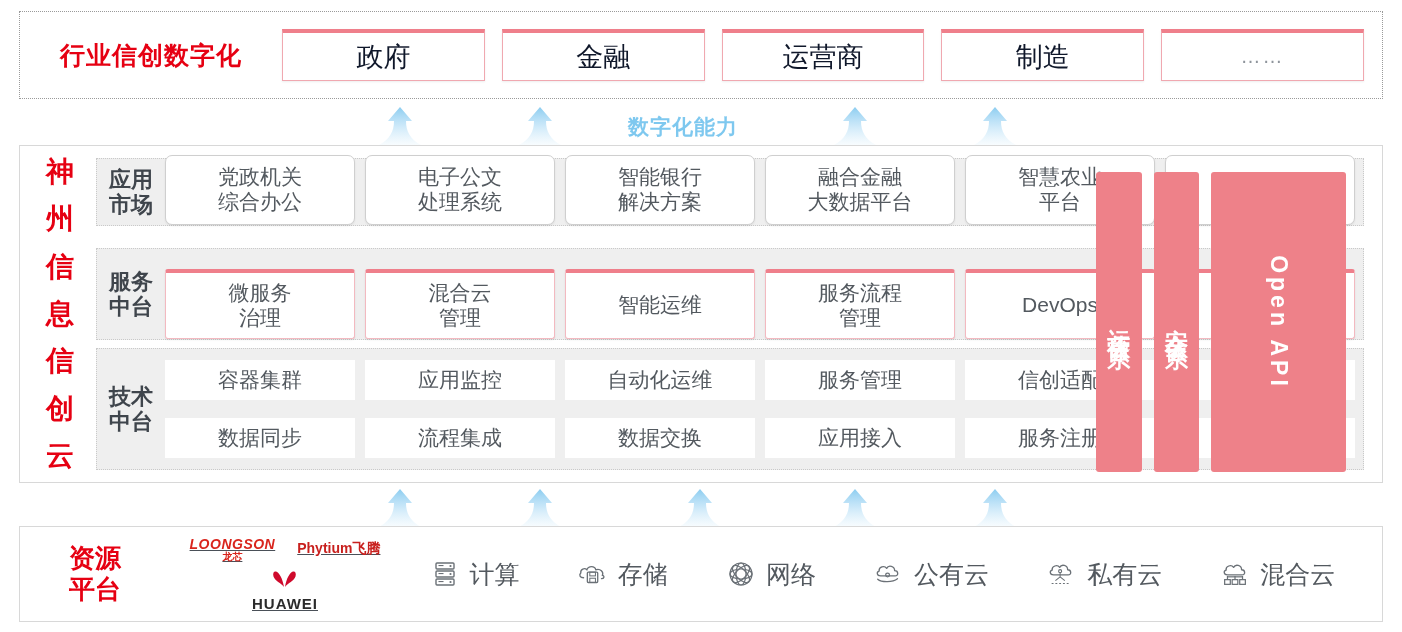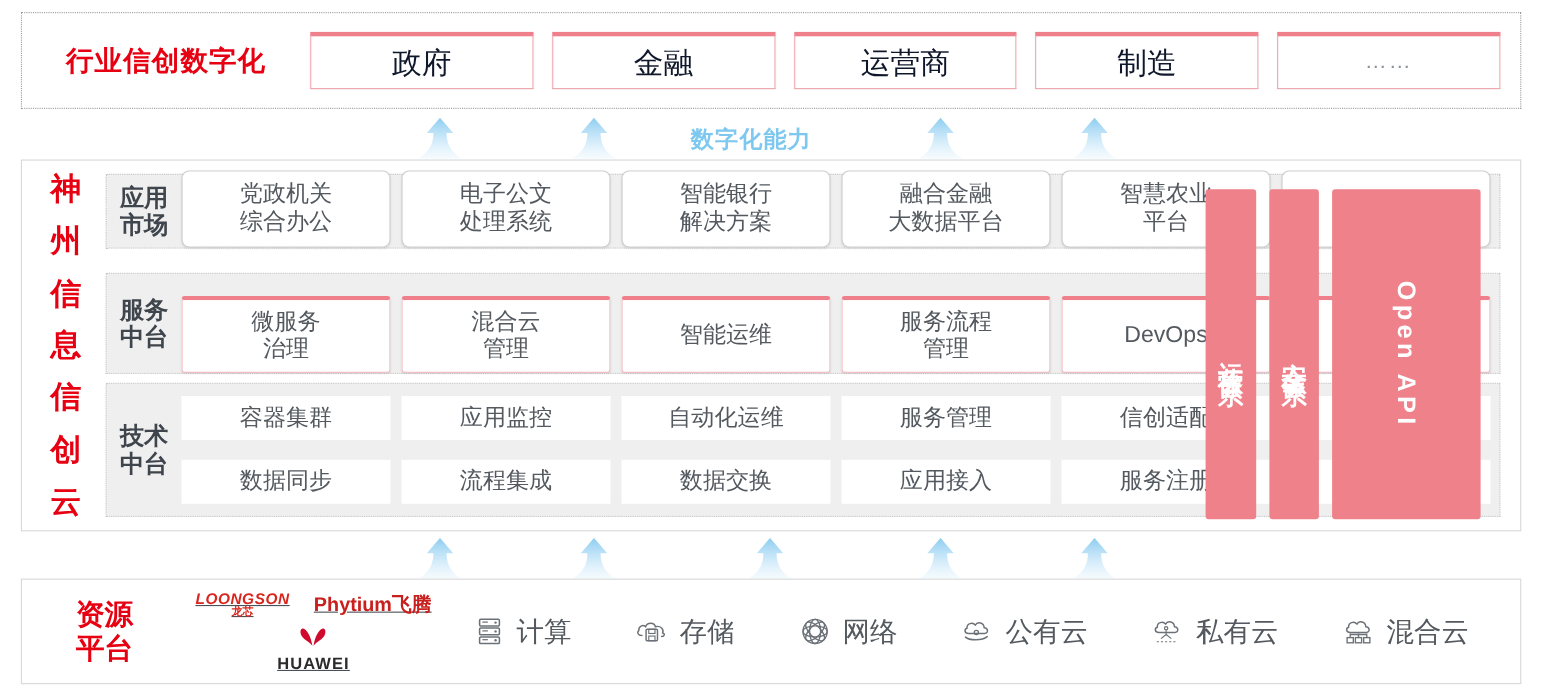--- a/index.html
+++ b/index.html
@@ -138,21 +138,21 @@
   .logos{
     width:230px;flex:none;display:flex;flex-direction:column;
     align-items:center;justify-content:center;gap:8px;text-decoration:underline;
   }
   .logo-row{display:flex;align-items:center;justify-content:center;gap:22px;}
   .logo-loongson{display:flex;flex-direction:column;align-items:center;line-height:1;}
   .logo-loongson .ls-en{
     color:#d9251d;font-weight:bold;font-size:14px;font-style:italic;letter-spacing:.5px;
   }
   .logo-loongson .ls-cn{color:#d9251d;font-weight:bold;font-size:10px;margin-top:1px;}
-  .logo-phytium{color:#c8201e;font-weight:bold;font-size:18px;letter-spacing:0;}
+  .logo-phytium{color:#c8201e;font-weight:bold;font-size:14px;letter-spacing:0;}
   .logo-huawei{display:flex;align-items:center;gap:7px;flex-direction:column;}
   .logo-huawei .hw-text{color:#2b2b2b;font-weight:bold;font-size:15px;letter-spacing:1px;}
   .res-items{
     flex:1;display:flex;align-items:center;justify-content:space-around;padding-right:18px;
   }
   .res-item{display:flex;align-items:center;gap:9px;font-size:25px;color:#53595f;}
   .res-item .ic{width:32px;height:32px;flex:none;display:block;}
 </style>
 </head>
 <body>

